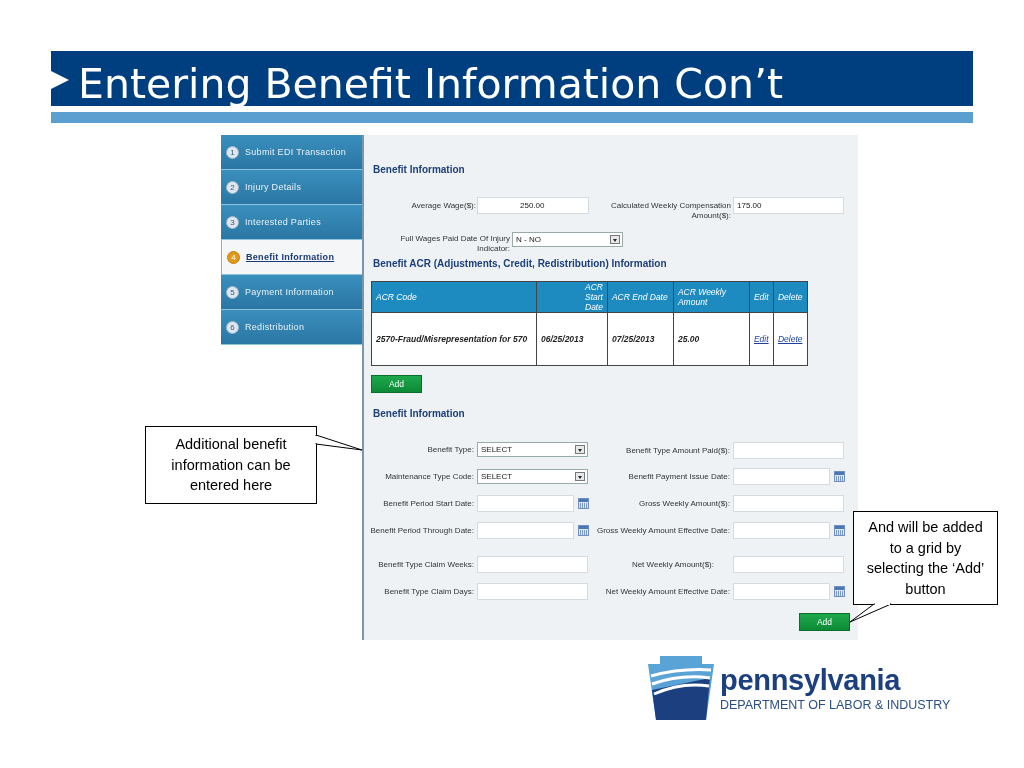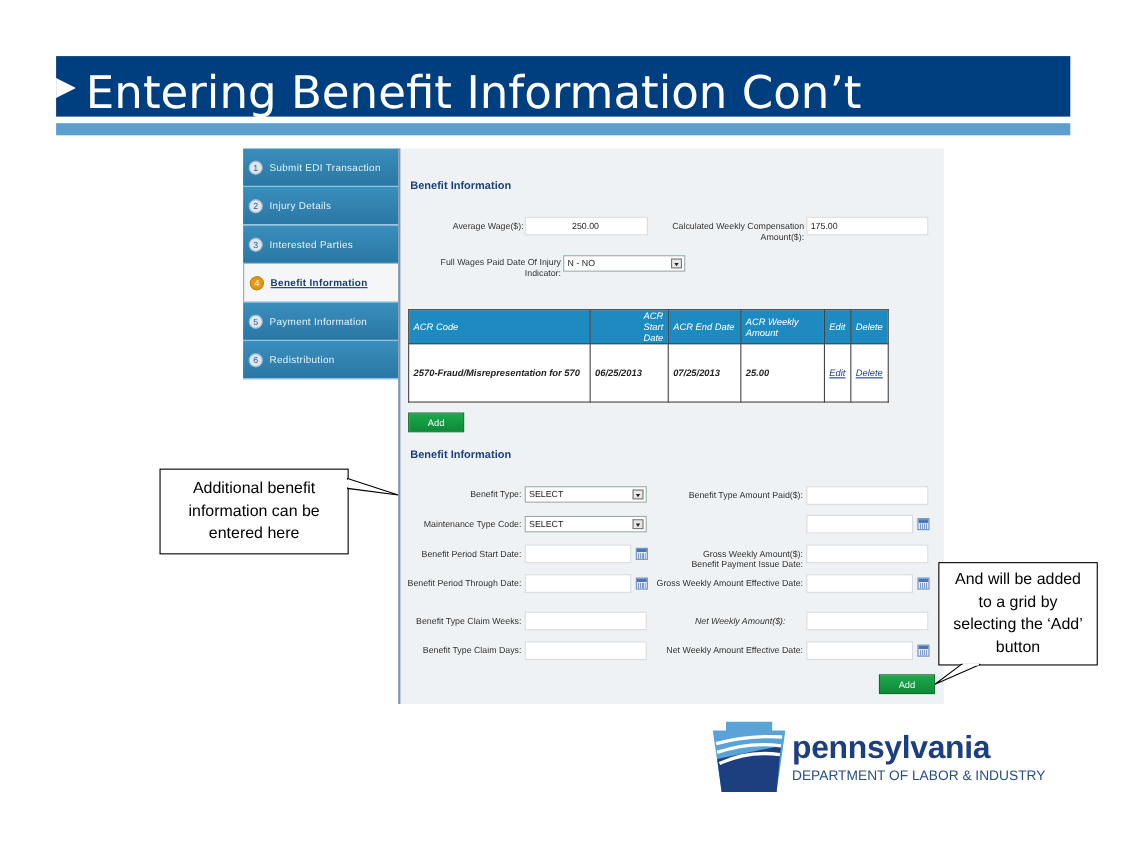--- a/index.html
+++ b/index.html
@@ -111,20 +111,21 @@
 
   <div class="lbl" style="left:230px; top:66px; width:137px;">Calculated Weekly Compensation Amount($):</div>
   <div class="inp" style="left:369px; top:62px; width:111px;">175.00</div>
 
   <div class="lbl" style="left:20px; top:99px; width:126px;">Full Wages Paid Date Of Injury Indicator:</div>
   <div class="sel" style="left:148px; top:97px; width:111px;">
     <span>N - NO</span>
     <span class="arrow"></span>
   </div>
 
+  <div class="section-h" style="left:9px; top:123px;">Benefit ACR (Adjustments, Credit, Redistribution) Information</div>
 
   <table class="acr-table">
     <thead>
       <tr>
         <th style="width:165px;">ACR Code</th>
         <th style="width:70px;padding-left:48px;">ACR Start Date</th>
         <th style="width:66px;">ACR End Date</th>
         <th style="width:76px;">ACR Weekly Amount</th>
         <th style="width:24px;">Edit</th>
         <th style="width:34px;">Delete</th>
@@ -168,32 +169,32 @@
 
   <div class="lbl" style="left:5px; top:425px; width:105px;">Benefit Type Claim Weeks:</div>
   <div class="inp" style="left:113px; top:421px; width:111px;"></div>
 
   <div class="lbl" style="left:5px; top:452px; width:105px;">Benefit Type Claim Days:</div>
   <div class="inp" style="left:113px; top:448px; width:111px;"></div>
 
   <div class="lbl" style="left:230px; top:311px; width:136px;">Benefit Type Amount Paid($):</div>
   <div class="inp" style="left:369px; top:307px; width:111px;"></div>
 
-  <div class="lbl" style="left:230px; top:337px; width:136px;margin-top:36px;">Benefit Payment Issue Date:</div>
+  <div class="lbl" style="left:230px; top:337px; width:136px;">Benefit Payment Issue Date:</div>
   <div class="inp" style="left:369px; top:333px; width:97px;"></div>
   <div class="cal" style="left:470px; top:336px;"></div>
 
   <div class="lbl" style="left:230px; top:364px; width:136px;">Gross Weekly Amount($):</div>
   <div class="inp" style="left:369px; top:360px; width:111px;"></div>
 
   <div class="lbl" style="left:230px; top:391px; width:136px;">Gross Weekly Amount Effective Date:</div>
   <div class="inp" style="left:369px; top:387px; width:97px;"></div>
   <div class="cal" style="left:470px; top:390px;"></div>
 
-  <div class="lbl" style="left:214px; top:425px; width:136px;font-style:italic;">Net Weekly Amount($):</div>
+  <div class="lbl" style="left:214px; top:425px; width:136px;">Net Weekly Amount($):</div>
   <div class="inp" style="left:369px; top:421px; width:111px;"></div>
 
   <div class="lbl" style="left:225px; top:452px; width:141px;">Net Weekly Amount Effective Date:</div>
   <div class="inp" style="left:369px; top:448px; width:97px;"></div>
   <div class="cal" style="left:470px; top:451px;"></div>
 
   <div class="btn-add" style="left:435px; top:478px; width:51px;">Add</div>
 </div>
 
 <div class="callout" style="left:145px; top:426px; width:172px; height:78px; padding:0 12px;">Additional benefit information can be entered here</div>

